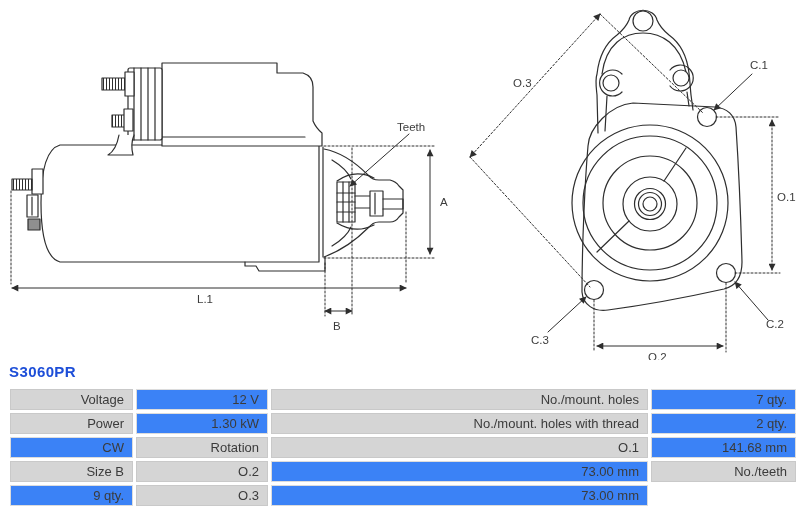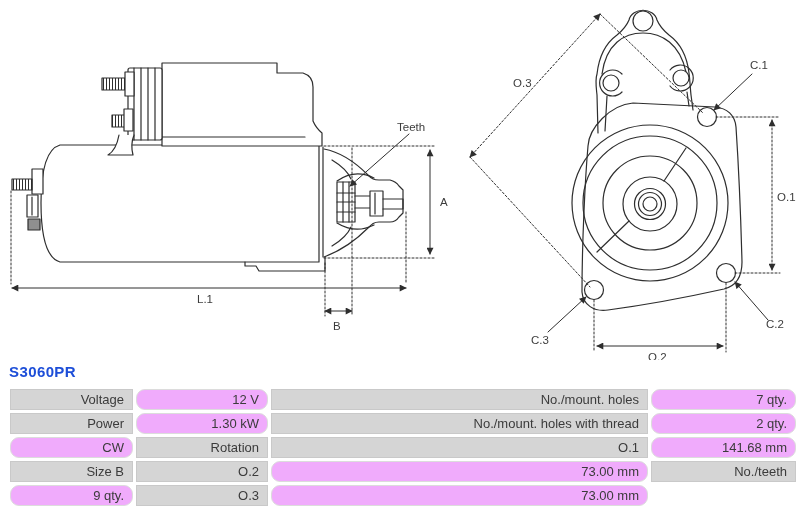--- a/index.html
+++ b/index.html
@@ -6,21 +6,21 @@
     font-family:"Liberation Sans","DejaVu Sans",sans-serif;}
   .stage{position:relative;width:800px;height:511px;background:#fff;}
   .drawing{position:absolute;left:0;top:0;}
   .part-number{position:absolute;left:9px;top:363px;font-size:15px;font-weight:700;
     letter-spacing:.4px;color:#1d4ed8;}
   .spec-table{position:absolute;left:10px;top:389px;display:grid;
     grid-template-columns:123px 132px 377px 145px;grid-auto-rows:21px;gap:3px;}
   .cell{font-size:13px;color:#3b3b3b;display:flex;align-items:center;
     justify-content:flex-end;padding-right:8px;border:1px solid #c9c9c9;}
   .cell.lbl{background:#d5d5d5;}
-  .cell.val{background:#f0abfc;border-color:#dcdcdc;border-radius:9px;}
+  .cell.val{background:#3b82f6;border-color:#dcdcdc;}
   text.dim{font-family:"Liberation Sans","DejaVu Sans",sans-serif;font-size:11.5px;fill:#3c3c3c;}
 </style>
 </head>
 <body>
 
 <div class="stage">
 
   <svg class="drawing" width="800" height="360" viewBox="0 0 800 360">
     <defs>
       <marker id="arw" viewBox="0 0 10 10" refX="9" refY="5" markerWidth="9" markerHeight="7" orient="auto-start-reverse">

